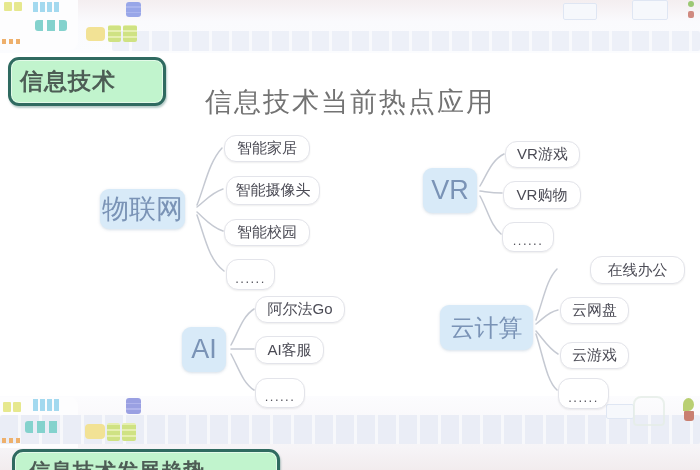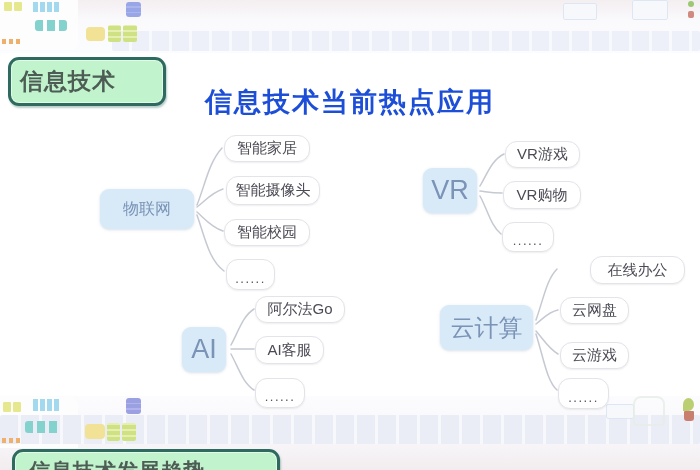--- a/index.html
+++ b/index.html
@@ -37,32 +37,32 @@
   .leaf{background:#b9cf72;border-radius:60% 60% 60% 0;}
   .pot{background:#c97f70;border-radius:1px 1px 3px 3px;}
   
   .badge{position:absolute;z-index:6;background:#c1f4cd;border:3px solid #2f6a60;border-radius:11px;
     box-shadow:1px 2px 2px rgba(47,106,96,.35), inset 0 0 0 1px rgba(255,255,255,.55);
     display:flex;align-items:center;color:#4d5d55;font-weight:700;}
   .badge.header{left:8px;top:57px;width:143px;height:43px;padding-left:9px;font-size:23px;letter-spacing:1px;text-align:center;}
   .badge.footer{left:12px;top:449px;width:248px;height:42px;padding-left:14px;font-size:21px;letter-spacing:1px;align-items:flex-start;padding-top:5px;}
   
   .slide-title{position:absolute;left:170px;top:84px;width:360px;z-index:6;text-align:center;
-    font-size:27px;font-weight:700;color:#1d4ed8;letter-spacing:2px;white-space:nowrap;}
+    font-size:27px;font-weight:400;color:#737373;letter-spacing:2px;white-space:nowrap;}
   
   .mm-svg{position:absolute;left:0;top:0;z-index:4;}
   .mm-node{position:absolute;z-index:5;background:#d8eaf8;border-radius:9px;color:#7a93b6;
     display:flex;align-items:center;justify-content:center;font-weight:400;
     box-shadow:0 1px 3px rgba(120,150,180,.30);white-space:nowrap;}
   .mm-child{position:absolute;z-index:5;background:#ffffff;border:1px solid #e3e4ea;border-radius:12px;
     color:#4b4b55;display:flex;align-items:center;justify-content:center;font-size:15px;
     box-shadow:0 1px 2px rgba(0,0,0,.07);white-space:nowrap;}
   .mm-child.dots{align-items:flex-end;font-size:13px;letter-spacing:1.5px;color:#55555d;padding-bottom:3px;}
   
-  .n-iot{left:100px;top:189px;width:94px;height:40px;font-size:16px;}
+  .n-iot{left:100px;top:189px;width:85px;height:40px;font-size:27px;}
   .n-vr{left:423px;top:168px;width:54px;height:45px;font-size:27px;}
   .n-ai{left:182px;top:327px;width:44px;height:45px;font-size:27px;}
   .n-cloud{left:440px;top:305px;width:93px;height:45px;font-size:24px;}
   .c-iot1{left:224px;top:135px;width:84px;height:25px;}
   .c-iot2{left:226px;top:176px;width:92px;height:27px;}
   .c-iot3{left:224px;top:219px;width:84px;height:25px;}
   .c-iot4{left:226px;top:259px;width:47px;height:26px;}
   .c-vr1{left:505px;top:141px;width:73px;height:25px;}
   .c-vr2{left:503px;top:181px;width:76px;height:26px;}
   .c-vr3{left:502px;top:222px;width:50px;height:25px;}

